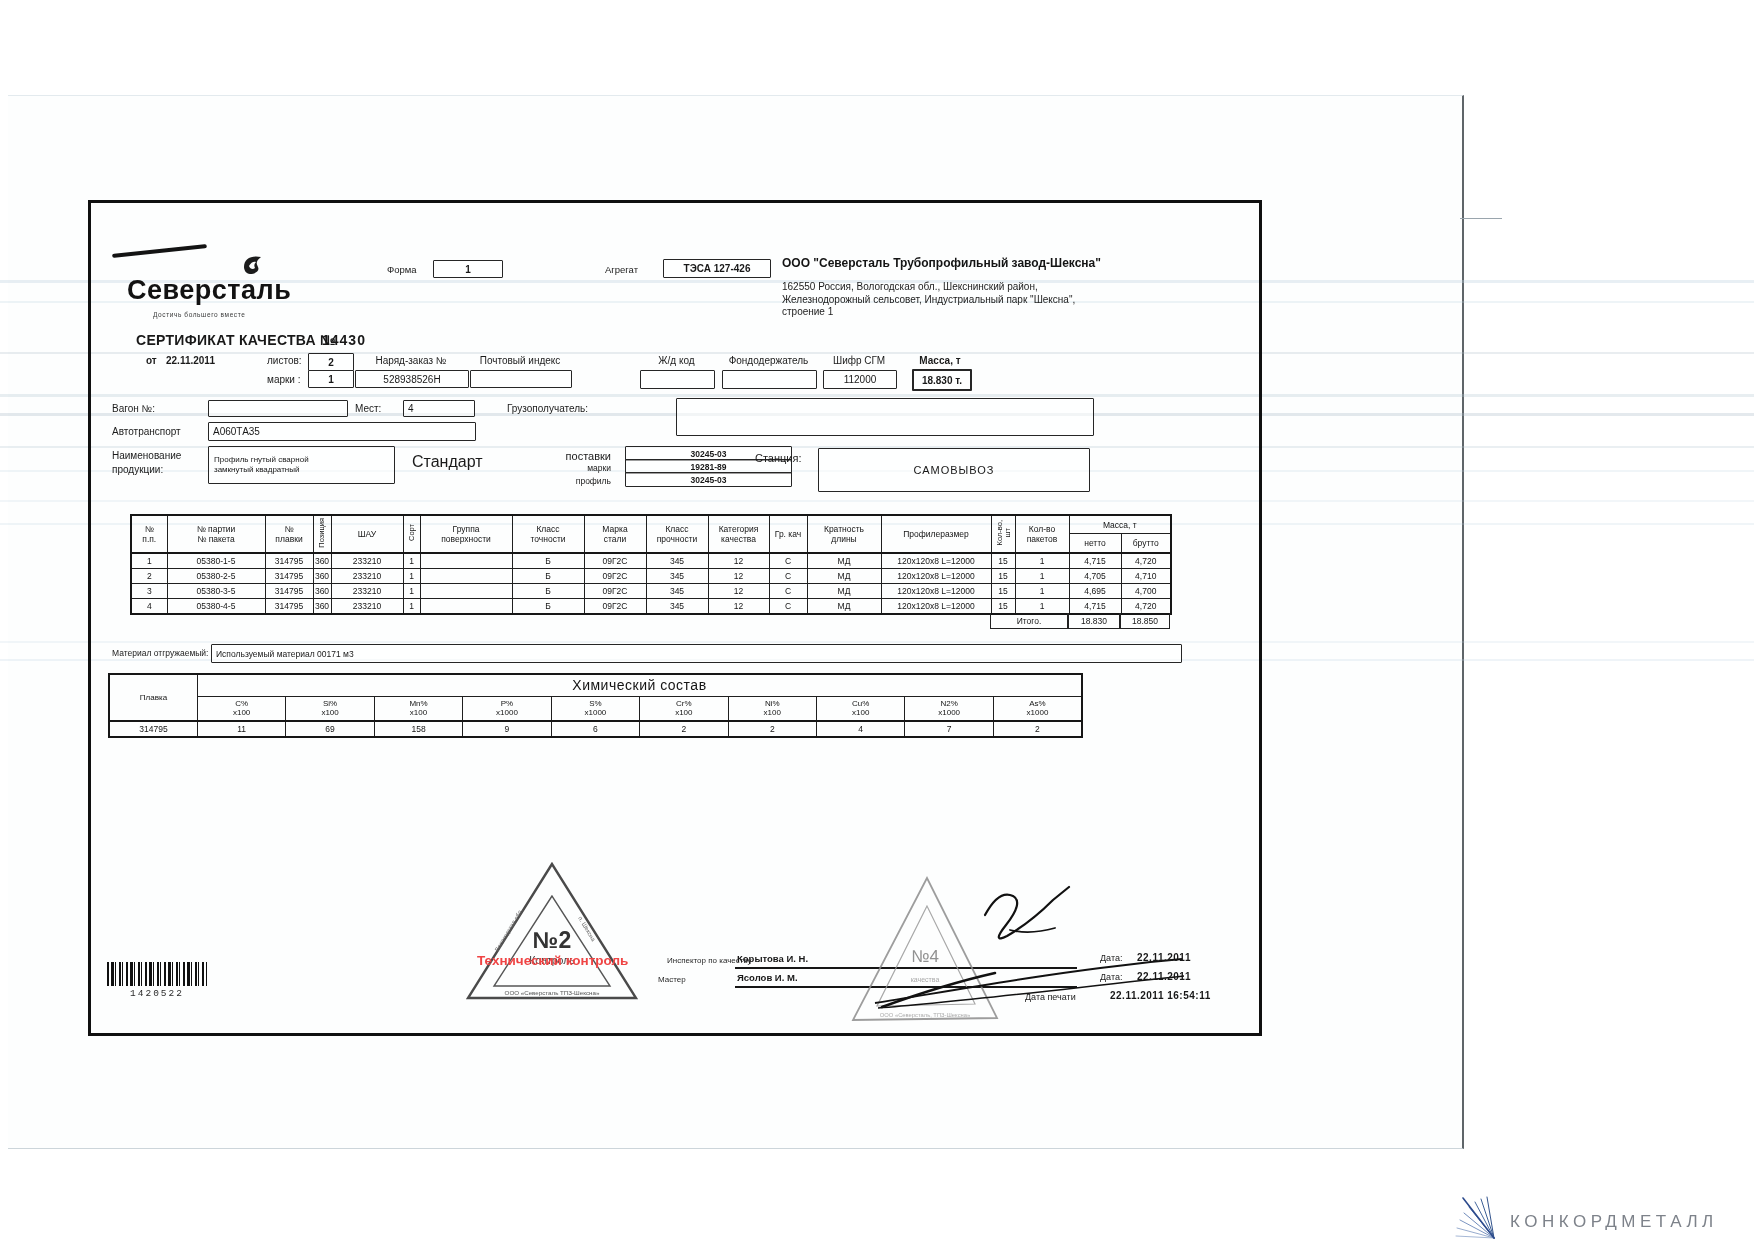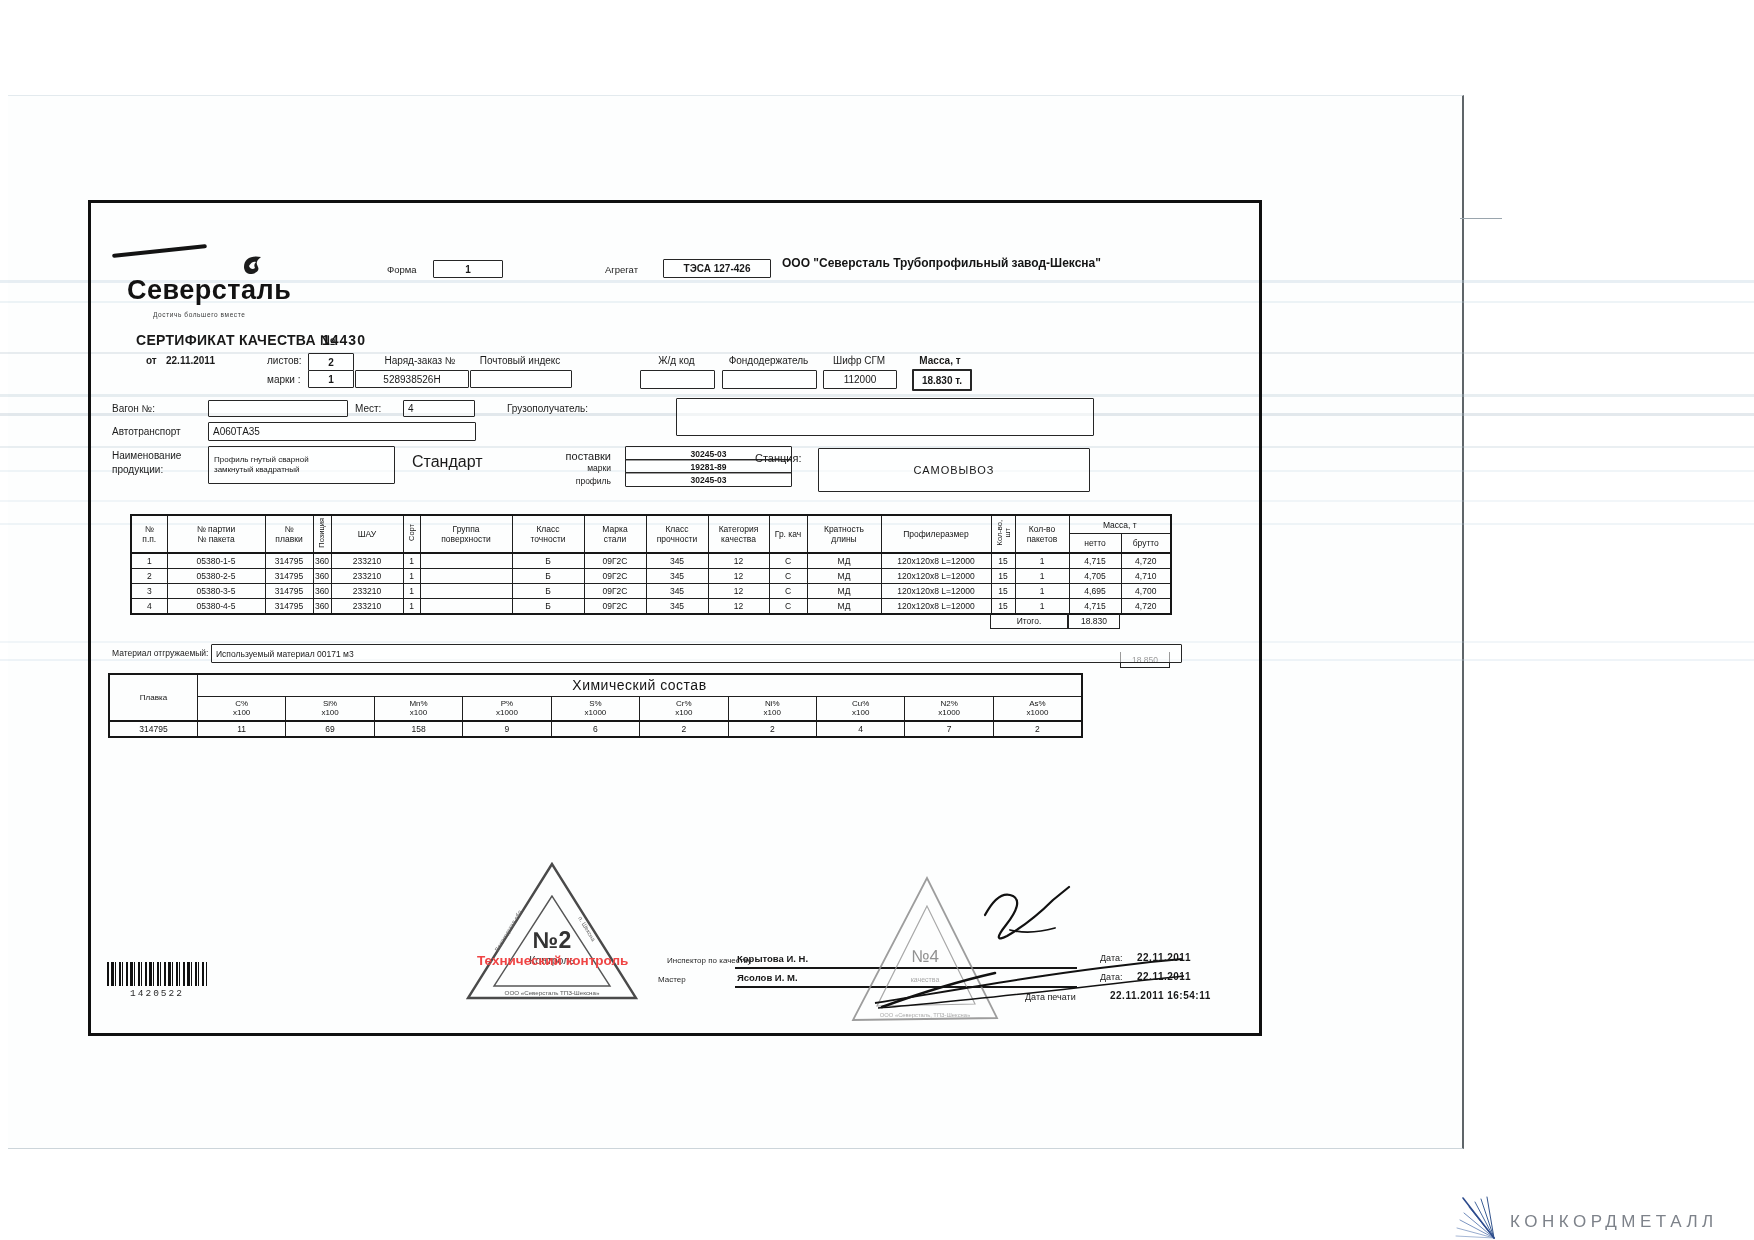--- a/index.html
+++ b/index.html
@@ -91,29 +91,34 @@
   </svg>
   <div class="abs" style="left:36px;top:72px;font-size:27px;font-weight:bold;color:#121212;letter-spacing:.5px;">Северсталь</div>
   <div class="abs" style="left:62px;top:108px;font-size:6.5px;color:#3a3a3a;letter-spacing:.6px;">Достичь большего вместе</div>
 
   <div class="abs lbl" style="left:296px;top:61px;font-size:9.5px;">Форма</div>
   <div class="box" style="left:342px;top:57px;width:68px;height:16px;font-weight:bold;">1</div>
   <div class="abs lbl" style="left:514px;top:61px;font-size:9.5px;">Агрегат</div>
   <div class="box" style="left:572px;top:56px;width:106px;height:17px;font-weight:bold;font-size:10px;">ТЭСА 127-426</div>
 
   <div class="abs" style="left:691px;top:53px;width:400px;font-size:12px;font-weight:bold;color:#141414;">ООО "Северсталь Трубопрофильный завод-Шексна"</div>
+  <div class="abs" style="left:691px;top:78px;width:400px;font-size:10px;line-height:1.25;color:#1c1c1c;">
+    <div>162550 Россия, Вологодская обл., Шекснинский район,</div>
+    <div>Железнодорожный сельсовет, Индустриальный парк "Шексна",</div>
+    <div>строение 1</div>
+  </div>
 
   <div class="abs bold" style="left:45px;top:129px;font-size:14px;letter-spacing:.3px;">СЕРТИФИКАТ КАЧЕСТВА №</div>
   <div class="abs bold" style="left:231px;top:129px;font-size:14px;letter-spacing:1px;">14430</div>
 
   <div class="abs lbl bold" style="left:55px;top:152px;">от</div>
   <div class="abs lbl" style="left:75px;top:152px;font-weight:bold;">22.11.2011</div>
   <div class="abs lbl" style="left:176px;top:152px;">листов:</div>
   <div class="box" style="left:217px;top:150px;width:44px;height:16px;font-weight:bold;">2</div>
-  <div class="abs lbl" style="left:264px;top:152px;width:112px;text-align:center;padding-left:9px;">Наряд-заказ №</div>
+  <div class="abs lbl" style="left:264px;top:152px;width:112px;text-align:center;">Наряд-заказ №</div>
   <div class="abs lbl" style="left:379px;top:152px;width:100px;text-align:center;">Почтовый индекс</div>
   <div class="abs lbl" style="left:549px;top:152px;width:73px;text-align:center;">Ж/д код</div>
   <div class="abs lbl" style="left:631px;top:152px;width:93px;text-align:center;">Фондодержатель</div>
   <div class="abs lbl" style="left:732px;top:152px;width:72px;text-align:center;">Шифр СГМ</div>
   <div class="abs lbl bold" style="left:822px;top:152px;width:54px;text-align:center;">Масса, т</div>
 
   <div class="abs lbl" style="left:176px;top:171px;">марки :</div>
   <div class="box" style="left:217px;top:167px;width:44px;height:16px;font-weight:bold;">1</div>
   <div class="box" style="left:264px;top:167px;width:112px;height:16px;">528938526Н</div>
   <div class="box" style="left:379px;top:167px;width:100px;height:16px;"></div>
@@ -284,21 +289,21 @@
           <td>15</td>
           <td>1</td>
           <td>4,715</td>
           <td>4,720</td>
         </tr>
       </tbody>
     </table>
   <div class="abs itogo-strip" id="itogo-strip" style="left: 899px; top: 410px;">
       <div class="cell" style="width: 76px;">Итого.</div>
       <div class="cell" style="width: 50px;">18.830</div>
-      <div class="cell" style="width: 48px; margin-top: 39px;">18.850</div>
+      <div class="cell" style="width: 48px;">18.850</div>
     </div>
 
   <div class="abs lbl" style="left:21px;top:445px;font-size:8.5px;">Материал отгружаемый:</div>
   <div class="box left" style="left:120px;top:441px;width:965px;height:17px;font-size:8.5px;font-weight:500;">Используемый материал 00171 м3</div>
 
   <table class="abs doc-table chem-table" id="chem-table" style="left:17px;top:470px;width:975px;">
       <colgroup>
         <col style="width: 88px;">
         <col style="width: 88px;">
         <col style="width: 88px;">

